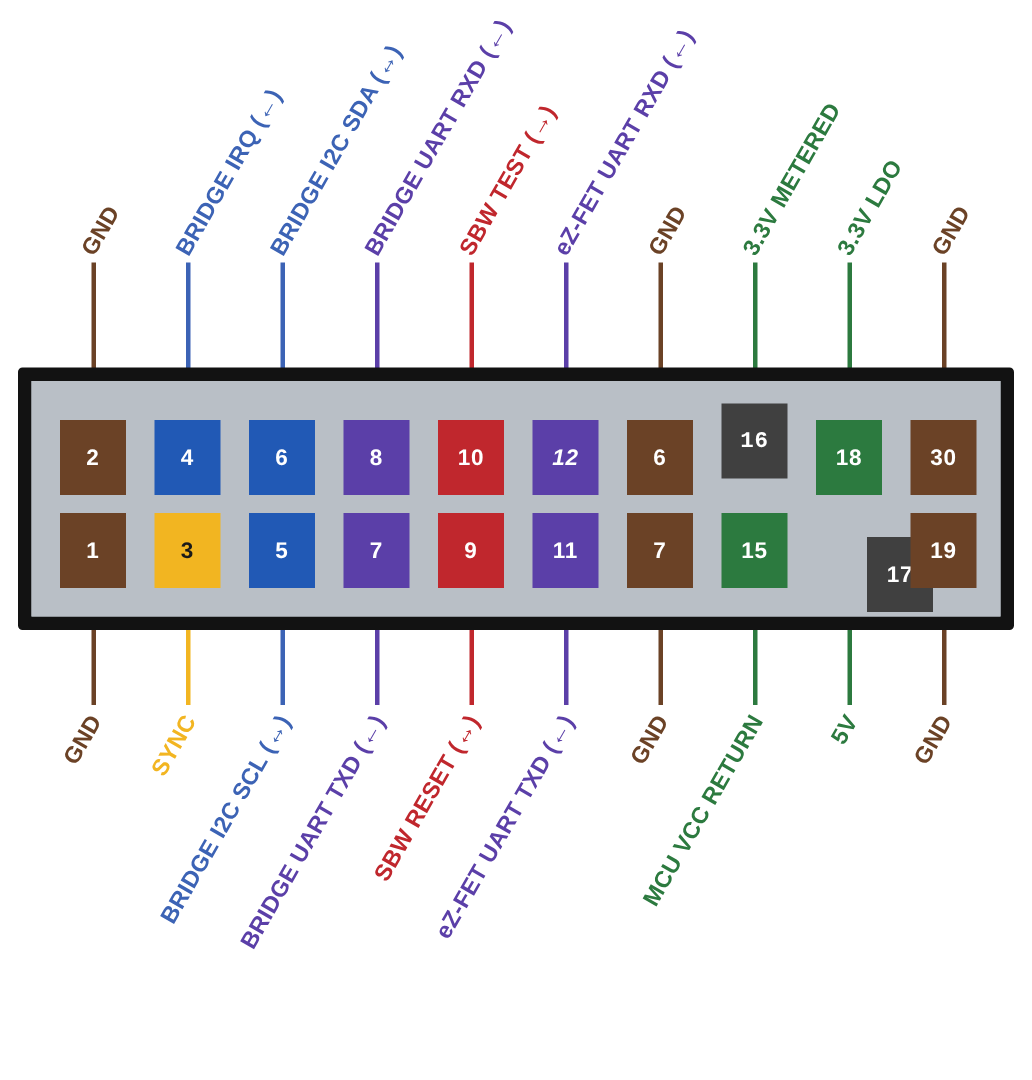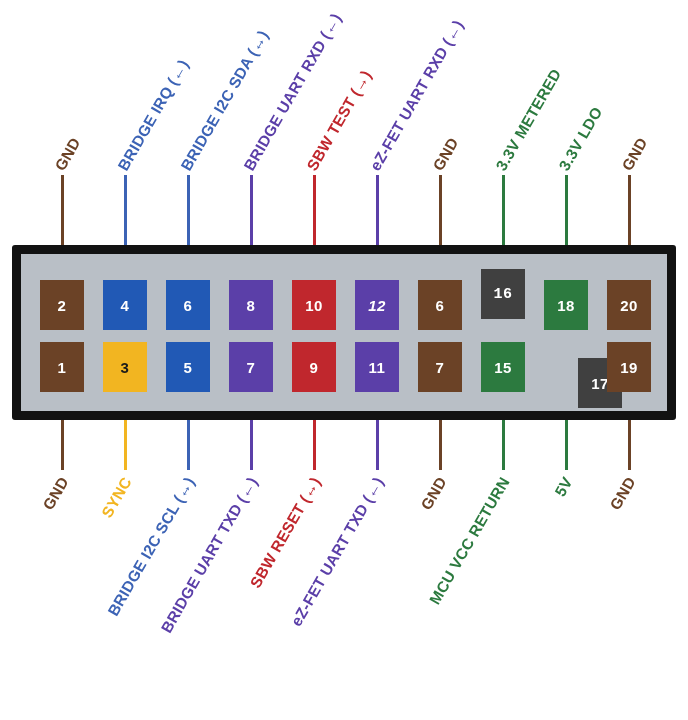--- a/index.html
+++ b/index.html
@@ -143,21 +143,21 @@
       <div id="pins-top">
           <div class="pin" style="left: 19px; top: 26px; background: rgb(107, 66, 38); color: rgb(255, 255, 255);">2</div>
           <div class="pin" style="left: 82px; top: 26px; background: rgb(33, 89, 181); color: rgb(255, 255, 255);">4</div>
           <div class="pin" style="left: 145px; top: 26px; background: rgb(33, 89, 181); color: rgb(255, 255, 255);">6</div>
           <div class="pin" style="left: 208px; top: 26px; background: rgb(91, 63, 168); color: rgb(255, 255, 255);">8</div>
           <div class="pin" style="left: 271px; top: 26px; background: rgb(192, 39, 45); color: rgb(255, 255, 255);">10</div>
           <div class="pin" style="left: 334px; top: 26px; background: rgb(91, 63, 168); color: rgb(255, 255, 255); font-style: italic;">12</div>
           <div class="pin" style="left: 397px; top: 26px; background: rgb(107, 66, 38); color: rgb(255, 255, 255);">6</div>
           <div class="pin" style="left: 460px; top: 15px; background: #404040; color: rgb(255, 255, 255); font-family: Liberation Mono, monospace;">16</div>
           <div class="pin" style="left: 523px; top: 26px; background: rgb(44, 122, 63); color: rgb(255, 255, 255);">18</div>
-          <div class="pin" style="left: 586px; top: 26px; background: rgb(107, 66, 38); color: rgb(255, 255, 255);">20</div>
+          <div class="pin" style="left: 586px; top: 26px; background: rgb(107, 66, 38); color: rgb(255, 255, 255);">30</div>
         </div>
       <div id="pins-bottom">
           <div class="pin" style="left: 19px; top: 88px; background: rgb(107, 66, 38); color: rgb(255, 255, 255);">1</div>
           <div class="pin dark-text" style="left: 82px; top: 88px; background: rgb(242, 181, 33); color: rgb(26, 26, 26);">3</div>
           <div class="pin" style="left: 145px; top: 88px; background: rgb(33, 89, 181); color: rgb(255, 255, 255);">5</div>
           <div class="pin" style="left: 208px; top: 88px; background: rgb(91, 63, 168); color: rgb(255, 255, 255);">7</div>
           <div class="pin" style="left: 271px; top: 88px; background: rgb(192, 39, 45); color: rgb(255, 255, 255);">9</div>
           <div class="pin" style="left: 334px; top: 88px; background: rgb(91, 63, 168); color: rgb(255, 255, 255);">11</div>
           <div class="pin" style="left: 397px; top: 88px; background: rgb(107, 66, 38); color: rgb(255, 255, 255);">7</div>
           <div class="pin" style="left: 460px; top: 88px; background: rgb(44, 122, 63); color: rgb(255, 255, 255);">15</div>

